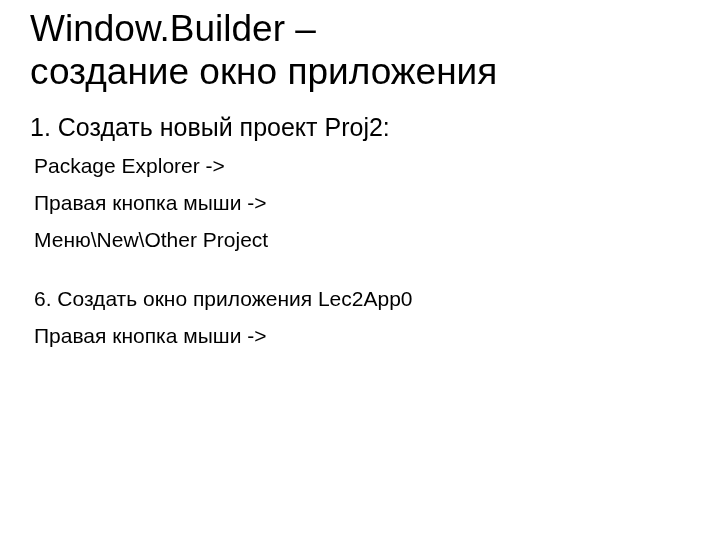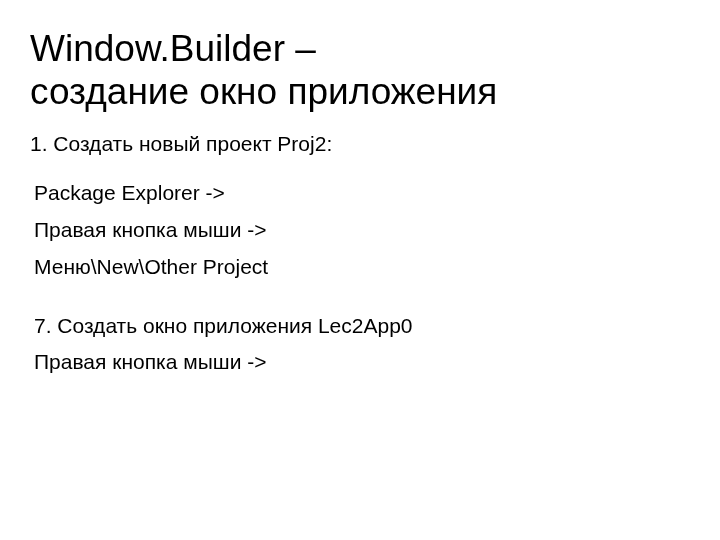--- a/index.html
+++ b/index.html
@@ -6,41 +6,41 @@
     margin: 0;
     padding: 0;
     width: 720px;
     height: 540px;
     background: #ffffff;
     font-family: Arial, Helvetica, sans-serif;
     color: #000000;
   }
   .slide {
     box-sizing: border-box;
-    padding: 28px 30px 20px 30px;
+    padding: 8px 30px 20px 30px;
     width: 720px;
     height: 540px;
   }
   .title {
     font-size: 37px;
     line-height: 1.15;
     margin: 0 0 18px 0;
     font-weight: 400;
     letter-spacing: 0px;
   }
   .body p {
     font-size: 21px;
     line-height: 1.28;
     margin: 0 0 10px 4px;
     font-weight: 400;
   }
   .body .ol-item {
-    font-size: 21px;
+    font-size: 25px;
     line-height: 1.28;
-    margin: 0 0 22px 0;
+    margin: 0 0 10px 0;
   }
   .gap {
     height: 22px;
   }
 </style>
 </head>
 <body>
 
 <div class="slide">
   <h1 class="title">
@@ -49,16 +49,16 @@
   </h1>
 
   <div class="body">
     <p class="ol-item">1.  Создать новый проект Proj2:</p>
     <p>Package Explorer -&gt;</p>
     <p>Правая кнопка мыши -&gt;</p>
     <p>Меню\New\Other Project</p>
 
     <div class="gap"></div>
 
-    <p>7. Создать окно приложения Lec2App0</p>
+    <p>6. Создать окно приложения Lec2App0</p>
     <p>Правая кнопка мыши -&gt;</p>
   </div>
 </div>
 
 </body></html>

